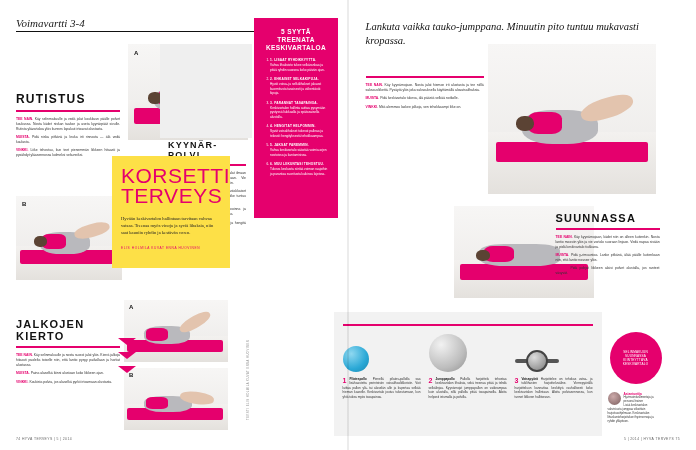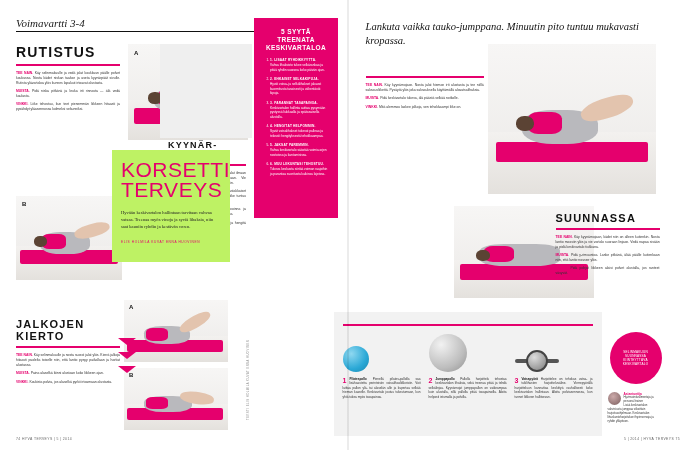--- a/index.html
+++ b/index.html
@@ -46,43 +46,43 @@
   .body-txt {
     font-size: 3.4px; line-height: 1.45; color: #333; text-align: justify;
   }
   .body-txt b { color: #e5006d; }
 
   
   .blk { position: absolute; }
 
   
   #blk-rutistus { left: 16px; top: 44px; width: 104px; }
-  #blk-rutistus .sec-title { font-size: 14px; }
+  #blk-rutistus .sec-title { font-size: 12px; margin-top: 48px; }
   #blk-rutistus .rule-pink { width: 104px; margin: 4px 0 5px; }
 
   
   #blk-jalkojen-kierto { left: 16px; top: 318px; width: 104px; }
   #blk-jalkojen-kierto .rule-pink { width: 104px; margin: 4px 0 5px; }
 
   
   #blk-kyynar { left: 168px; top: 140px; width: 78px; }
   #blk-kyynar .rule-pink { width: 78px; margin: 4px 0 5px; }
 
   
   #blk-saksaus { left: 388px; top: 72px; width: 118px; }
   #blk-saksaus .rule-pink { width: 118px; margin: 4px 0 5px; }
 
   
   #blk-lankku { left: 578px; top: 212px; width: 104px; }
   #blk-lankku .rule-pink { width: 104px; margin: 4px 0 5px; }
 
   
   #korsetti {
-    position: absolute; left: 112px; top: 150px; width: 118px; height: 112px;
-    background: #bef264; z-index: 30; padding: 10px 9px;
+    position: absolute; left: 112px; top: 156px; width: 118px; height: 112px;
+    background: #fde047; z-index: 30; padding: 10px 9px;
   }
   #korsetti .kw1, #korsetti .kw2 {
     font-family: "Liberation Sans", sans-serif;
     color: #e5006d; font-weight: normal; letter-spacing: 0.5px;
     font-size: 21px; line-height: 0.95;
   }
   #korsetti .deck {
     margin-top: 9px; font-size: 4.6px; line-height: 1.55; color: #222;
     font-family: "Liberation Serif", serif;
   }

